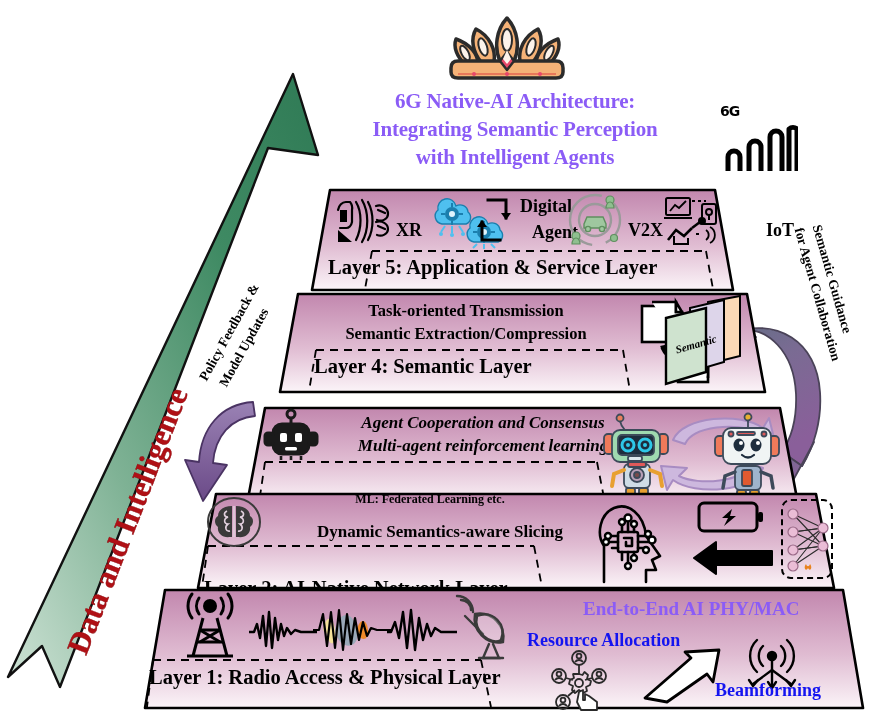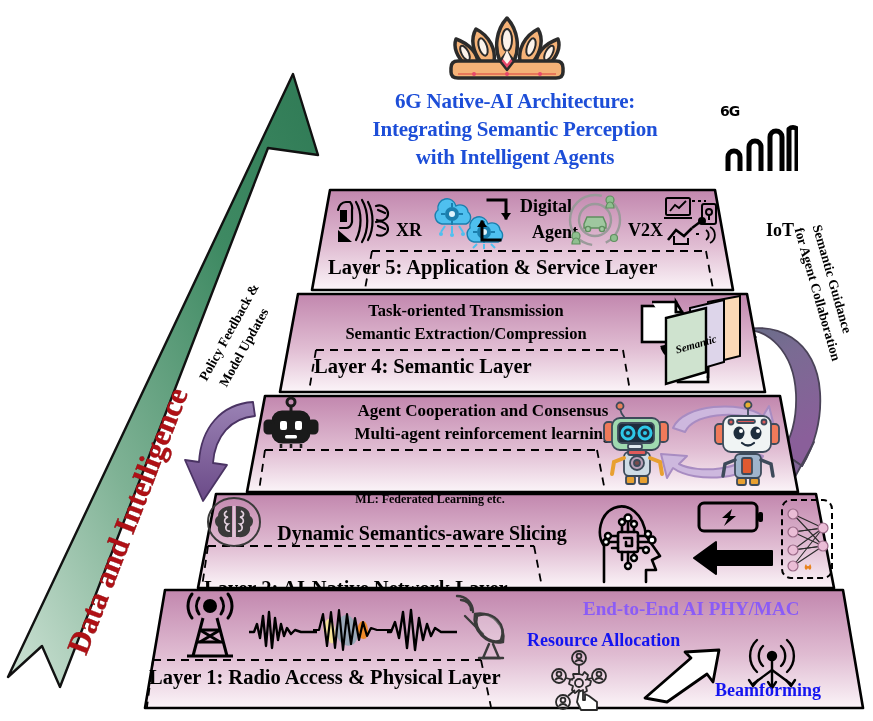--- a/index.html
+++ b/index.html
@@ -10,21 +10,21 @@
     overflow: hidden;
   }
   #stage { position: relative; width: 873px; height: 721px; }
   .abs { position: absolute; }
 
   
   #title {
     left: 300px; top: 88px; width: 430px;
     text-align: center;
     font-weight: bold; font-size: 21px; line-height: 1.33;
-    color: #1d4ed8;
+    color: #8b5cf6;
     letter-spacing: -0.2px;
   }
 
   
   #sixg-logo { left: 718px; top: 103px; width: 80px; height: 72px; }
   #sixg-logo .sixg-text {
     position: absolute; left: 2px; top: 0px;
     font-family: "DejaVu Sans", sans-serif;
     font-weight: bold; font-size: 14px; color: #000;
     letter-spacing: -1px;
@@ -358,21 +358,21 @@
           <path d="M46 14 L80 6 L80 68 L46 78 Z" fill="#ddd5ea" stroke="#000" stroke-width="2"></path>
           <path d="M22 24 L62 14 L62 78 L22 90 Z" fill="#cfe3cf" stroke="#000" stroke-width="2.4"></path>
         </svg>
         <div class="semantic-card-label" style="left:30px; top:50px; transform:rotate(-16deg);">Semantic</div>
       </div>
 
       <div class="lyr-title" style="left:36px; top:63px;">Layer 4: Semantic Layer</div>
     </div>
   </div>
 
-  <div class="layer abs" style="left:245px; top:394px; width:555px; height:128px;">
+  <div class="layer abs" style="left:245px; top:406px; width:555px; height:128px;font-style:italic;">
     <svg width="555" height="100" viewBox="0 0 555 100">
       <defs>
         <linearGradient id="lg3" x1="0" y1="0" x2="0" y2="1">
           <stop offset="0%" stop-color="#c287ae"></stop>
           <stop offset="55%" stop-color="#e0bcd2"></stop>
           <stop offset="100%" stop-color="#fbf4f8"></stop>
         </linearGradient>
       </defs>
       <path d="M 20 2 L 535 2 L 553 98 L 2 98 Z" fill="url(#lg3)" stroke="#000" stroke-width="2.6" stroke-linejoin="round"></path>
       <path d="M 20 56 L 352 56" stroke="#000" stroke-width="1.8" stroke-dasharray="8 6" fill="none"></path>
@@ -501,21 +501,21 @@
           </g>
           <g fill="none" stroke="#e0cfdc" stroke-width="1.6">
             <path d="M21 15 C 17 17, 18 21, 22 21 C 17 23, 18 28, 22 28 C 18 31, 20 36, 24 35"></path>
             <path d="M35 15 C 39 17, 38 21, 34 21 C 39 23, 38 28, 34 28 C 38 31, 36 36, 32 35"></path>
           </g>
           <line x1="28" y1="10" x2="28" y2="41" stroke="#e0cfdc" stroke-width="1.6"></line>
         </svg>
       </div>
 
       <div class="lyr-desc" style="left:74px; top:0; width:320px; font-size:12px;">ML: Federated Learning etc.</div>
-      <div class="lyr-desc" style="left:58px; top:29px; width:336px; font-size:20px;">Dynamic Semantics-aware Slicing</div>
+      <div class="lyr-desc" style="left:76px; top:29px; width:336px; font-size:17px;">Dynamic Semantics-aware Slicing</div>
 
       <div class="abs" style="left:398px; top:2px; width:90px; height:92px;">
         <svg width="90" height="92" viewBox="0 0 90 92">
           <g fill="none" stroke="#000" stroke-width="2.6" stroke-linecap="round" stroke-linejoin="round">
             <path d="M52 88 L52 76 L62 76 L58 66 L66 62 L52 42 C 50 20, 34 8, 20 14
                      C 6 20, 2 40, 10 52 L 10 88"></path>
             <rect x="24" y="38" width="20" height="20" rx="2"></rect>
             <path d="M30 44 L38 44 L38 52 L32 52 L32 48"></path>
             <path d="M28 38 L28 30 M34 38 L34 26 M40 38 L40 32"></path>
             <path d="M24 42 L16 42 M24 48 L14 48 M24 54 L18 54"></path>

